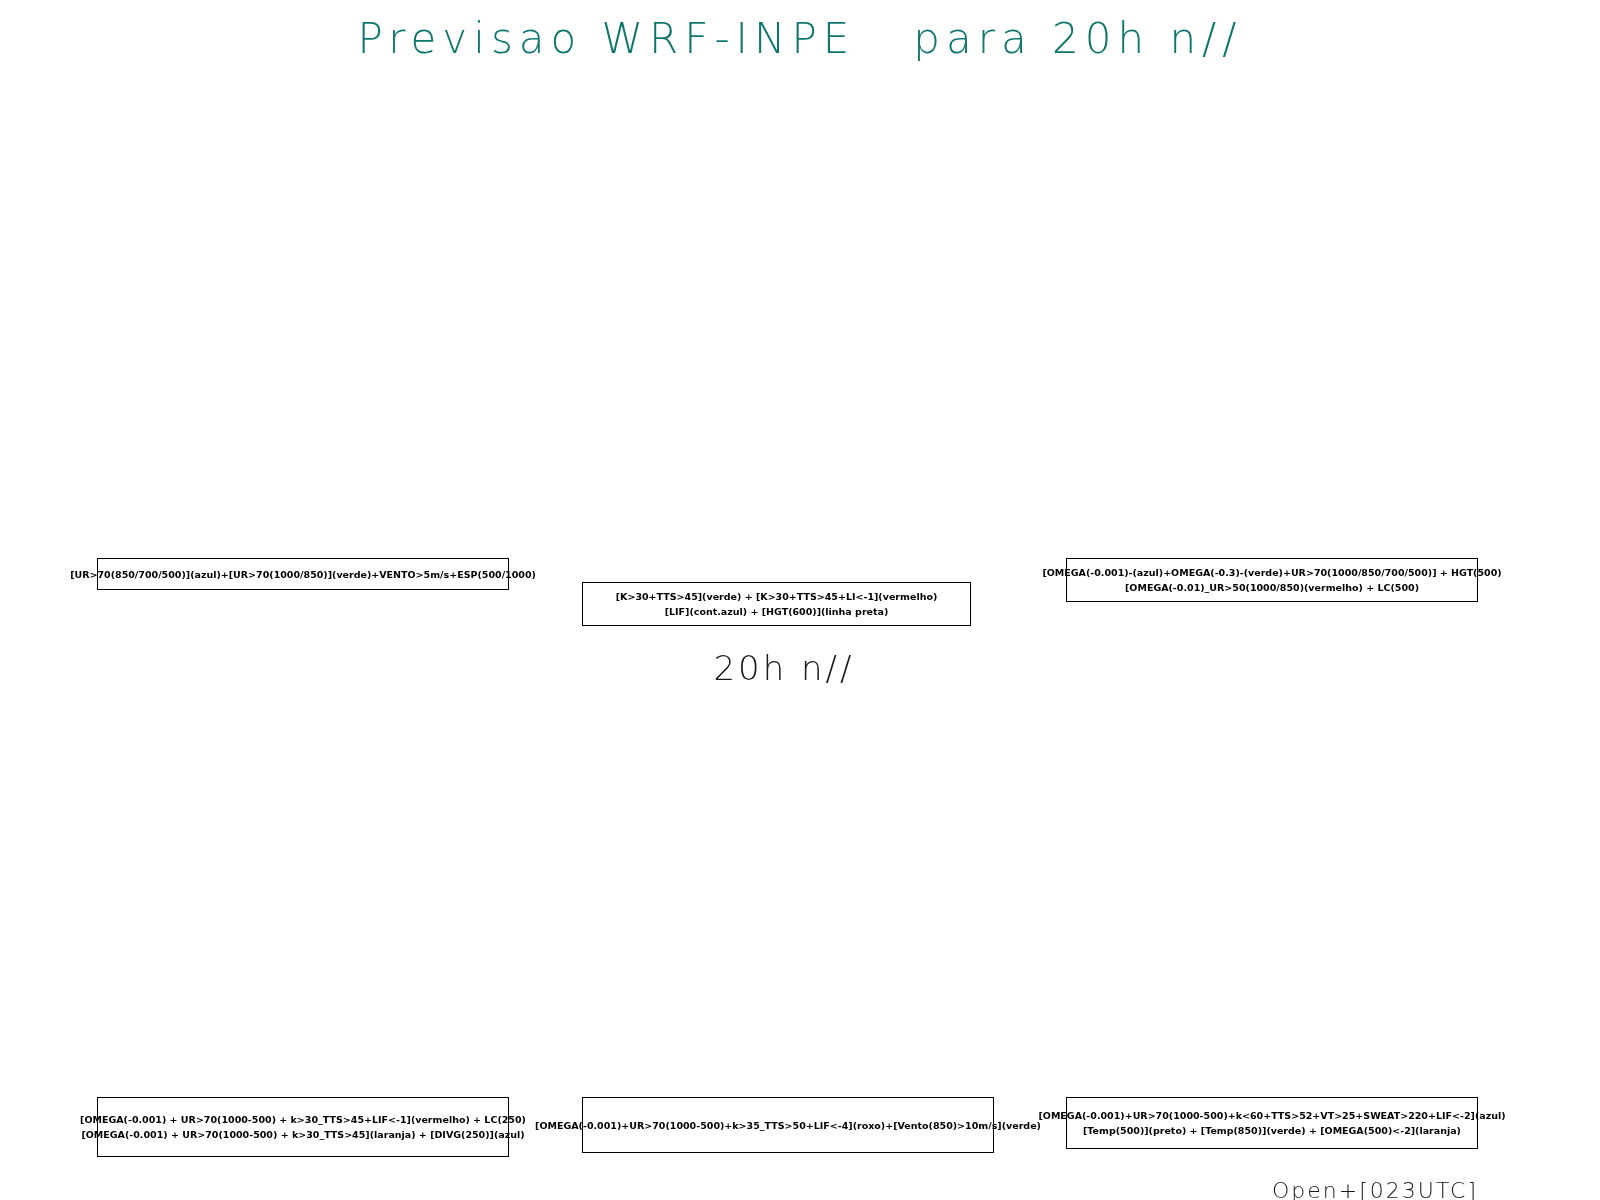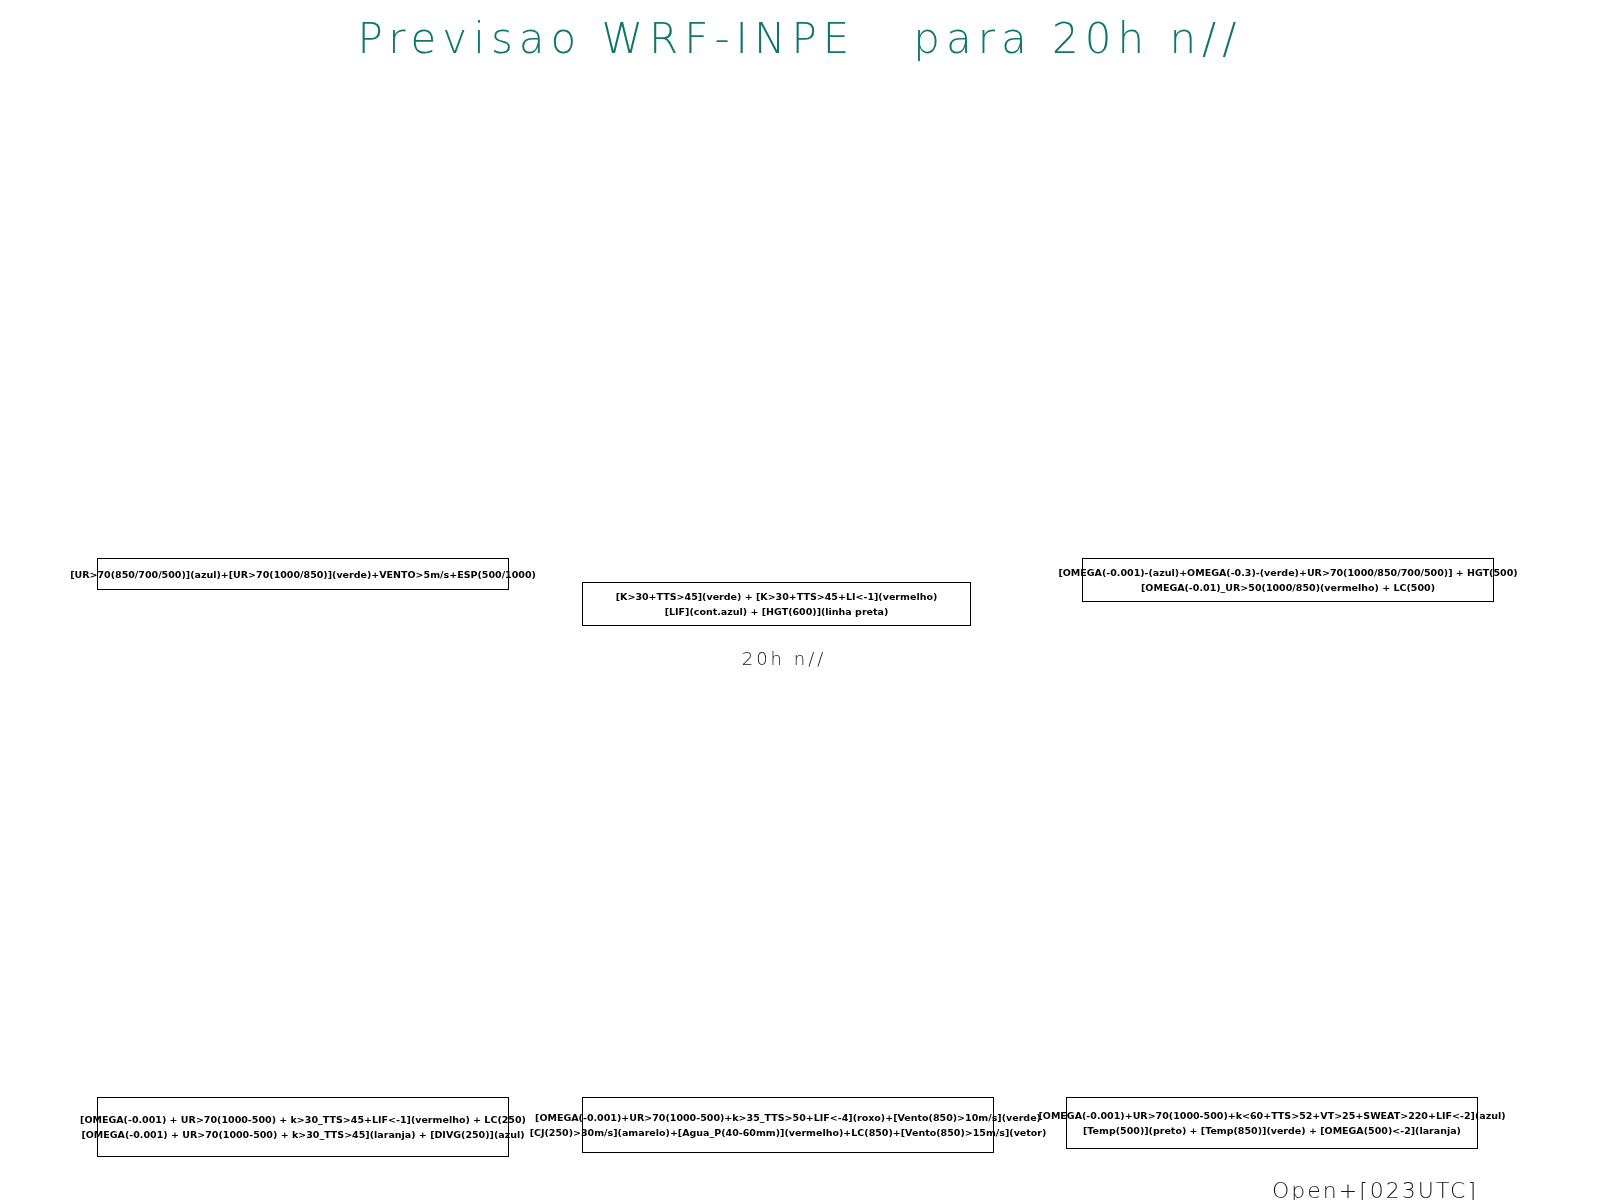--- a/index.html
+++ b/index.html
@@ -29,21 +29,21 @@
     white-space: pre;
   }
 
   .mid-label {
     position: absolute;
     top: 648px;
     left: 0;
     width: 1568px;
     text-align: center;
     font-family: "DejaVu Sans", sans-serif;
-    font-size: 18px;
+    font-size: 34px;
     font-weight: 300;
     letter-spacing: 3px;
     color: #1a1a1a;
     white-space: pre;
   }
 
   .footer-label {
     position: absolute;
     top: 1178px;
     right: 122px;
@@ -73,21 +73,21 @@
     color: #000000;
     line-height: 15px;
     white-space: nowrap;
     text-align: center;
     letter-spacing: 0px;
   }
 
   
   #box-r1c1 { left: 97px;  top: 558px;  width: 412px; height: 32px; }
   #box-r1c2 { left: 582px; top: 582px;  width: 389px; height: 44px; }
-  #box-r1c3 { left: 1066px;top: 558px;  width: 412px; height: 44px; margin-left: 16px; }
+  #box-r1c3 { left: 1066px;top: 558px;  width: 412px; height: 44px; }
 
   
   #box-r2c1 { left: 97px;  top: 1097px; width: 412px; height: 60px; }
   #box-r2c2 { left: 582px; top: 1097px; width: 412px; height: 56px; }
   #box-r2c3 { left: 1066px;top: 1097px; width: 412px; height: 52px; }
 
   .panel-area {
     position: absolute;
     background: transparent;
   }
@@ -121,21 +121,20 @@
 <div class="panel-area" style="left:582px; top:680px; width:412px; height:400px;"></div>
 <div class="panel-area" style="left:1066px; top:680px; width:412px; height:400px;"></div>
 
 <div class="legend-box" id="box-r2c1">
   <div class="legend-line">[OMEGA(-0.001)  +  UR&gt;70(1000-500)  +  k&gt;30_TTS&gt;45+LIF&lt;-1](vermelho)  +  LC(250)</div>
   <div class="legend-line">[OMEGA(-0.001)  +  UR&gt;70(1000-500)  +  k&gt;30_TTS&gt;45](laranja)  +  [DIVG(250)](azul)</div>
 </div>
 
 <div class="legend-box" id="box-r2c2">
   <div class="legend-line">[OMEGA(-0.001)+UR&gt;70(1000-500)+k&gt;35_TTS&gt;50+LIF&lt;-4](roxo)+[Vento(850)&gt;10m/s](verde)</div>
-  <div class="legend-line">[CJ(250)&gt;30m/s](amarelo)+[Agua_P(40-60mm)](vermelho)+LC(850)+[Vento(850)&gt;15m/s](vetor)</div>
 </div>
 
 <div class="legend-box" id="box-r2c3">
   <div class="legend-line">[OMEGA(-0.001)+UR&gt;70(1000-500)+k&lt;60+TTS&gt;52+VT&gt;25+SWEAT&gt;220+LIF&lt;-2](azul)</div>
   <div class="legend-line">[Temp(500)](preto)  +  [Temp(850)](verde)  +  [OMEGA(500)&lt;-2](laranja)</div>
 </div>
 
 <div class="footer-label">Open+[023UTC]</div>
 
 </body></html>

